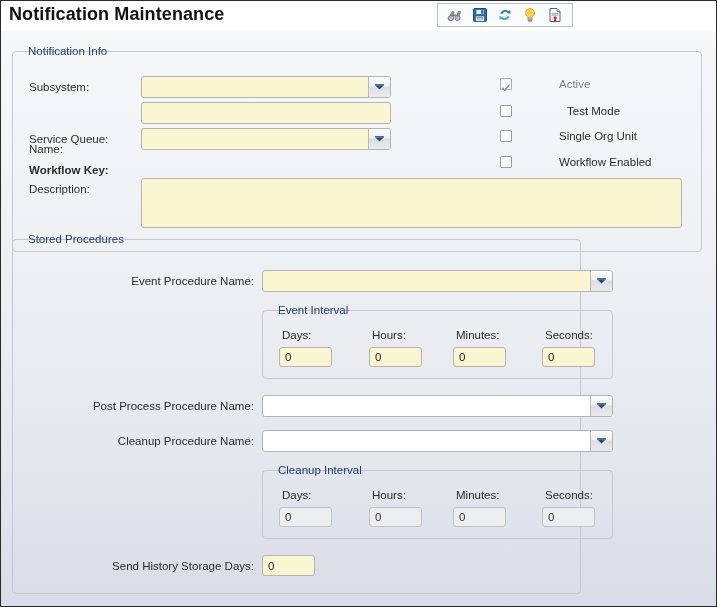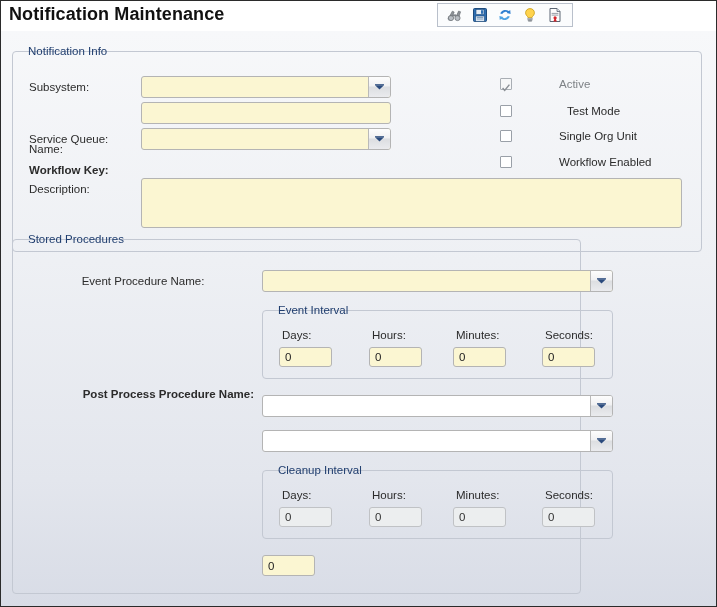--- a/index.html
+++ b/index.html
@@ -233,21 +233,21 @@
       <div class="cbrow" style="left:488px;top:112px;">
         <span class="cbbox"></span>
         <span class="cblabel">Workflow Enabled</span>
       </div>
     </div>
 
     <div class="groupbox" style="left:11px;top:201px;width:569px;height:362px;">
       <div class="gb-frame"></div>
       <div class="gb-legend">Stored Procedures</div>
 
-      <div class="lbl right" style="left:20px;top:43px;width:222px;text-align:center;">Event Procedure Name:</div>
+      <div class="lbl right" style="left:20px;top:43px;width:222px;">Event Procedure Name:</div>
       <div class="combo" style="left:250px;top:38px;width:351px;height:22px;">
         <div class="cval"></div>
         <div class="cbtn">
           <span>
             <svg width="11" height="8" viewBox="0 0 11 8">
               <path d="M1 2.2h9l-4.5 4.2z" fill="#2b4b7d"></path>
               <path d="M1 1.2h9v1H1z" fill="#2b4b7d"></path>
             </svg>
           </span>
         </div>
@@ -263,33 +263,34 @@
         <div class="lbl" style="left:110px;top:26px;">Hours:</div>
         <input class="tbox" type="text" style="left: 107px; top: 44px; width: 53px; height: 20px;" value="0">
 
         <div class="lbl" style="left:194px;top:26px;">Minutes:</div>
         <input class="tbox" type="text" style="left: 191px; top: 44px; width: 53px; height: 20px;" value="0">
 
         <div class="lbl" style="left:283px;top:26px;">Seconds:</div>
         <input class="tbox" type="text" style="left: 280px; top: 44px; width: 53px; height: 20px;" value="0">
       </div>
 
-      <div class="lbl right" style="left:20px;top:156px;width:222px;font-weight:bold;">Post Process Procedure Name:</div>
+      <div class="lbl right" style="left:20px;top:168px;width:222px;">Post Process Procedure Name:</div>
       <div class="combo plain" style="left:250px;top:163px;width:351px;height:22px;">
         <div class="cval"></div>
         <div class="cbtn">
           <span>
             <svg width="11" height="8" viewBox="0 0 11 8">
               <path d="M1 2.2h9l-4.5 4.2z" fill="#2b4b7d"></path>
               <path d="M1 1.2h9v1H1z" fill="#2b4b7d"></path>
             </svg>
           </span>
         </div>
       </div>
 
+      <div class="lbl right" style="left:20px;top:203px;width:222px;">Cleanup Procedure Name:</div>
       <div class="combo plain" style="left:250px;top:198px;width:351px;height:22px;">
         <div class="cval"></div>
         <div class="cbtn">
           <span>
             <svg width="11" height="8" viewBox="0 0 11 8">
               <path d="M1 2.2h9l-4.5 4.2z" fill="#2b4b7d"></path>
               <path d="M1 1.2h9v1H1z" fill="#2b4b7d"></path>
             </svg>
           </span>
         </div>
@@ -305,17 +306,18 @@
         <div class="lbl" style="left:110px;top:26px;">Hours:</div>
         <input class="tbox disabled" type="text" style="left: 107px; top: 44px; width: 53px; height: 20px;" value="0">
 
         <div class="lbl" style="left:194px;top:26px;">Minutes:</div>
         <input class="tbox disabled" type="text" style="left: 191px; top: 44px; width: 53px; height: 20px;" value="0">
 
         <div class="lbl" style="left:283px;top:26px;">Seconds:</div>
         <input class="tbox disabled" type="text" style="left: 280px; top: 44px; width: 53px; height: 20px;" value="0">
       </div>
 
+      <div class="lbl right" style="left:20px;top:328px;width:222px;">Send History Storage Days:</div>
       <input class="tbox" type="text" style="left: 250px; top: 323px; width: 53px; height: 21px;" value="0">
     </div>
 
   </div>
 </div>
 
 </body></html>

